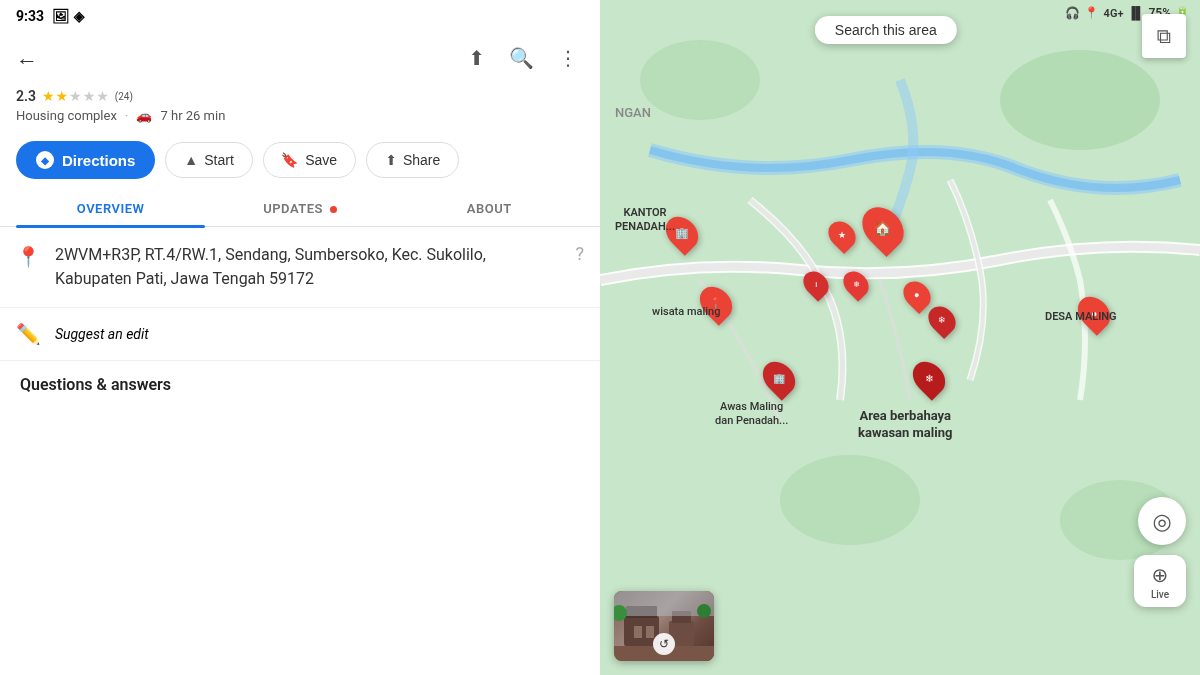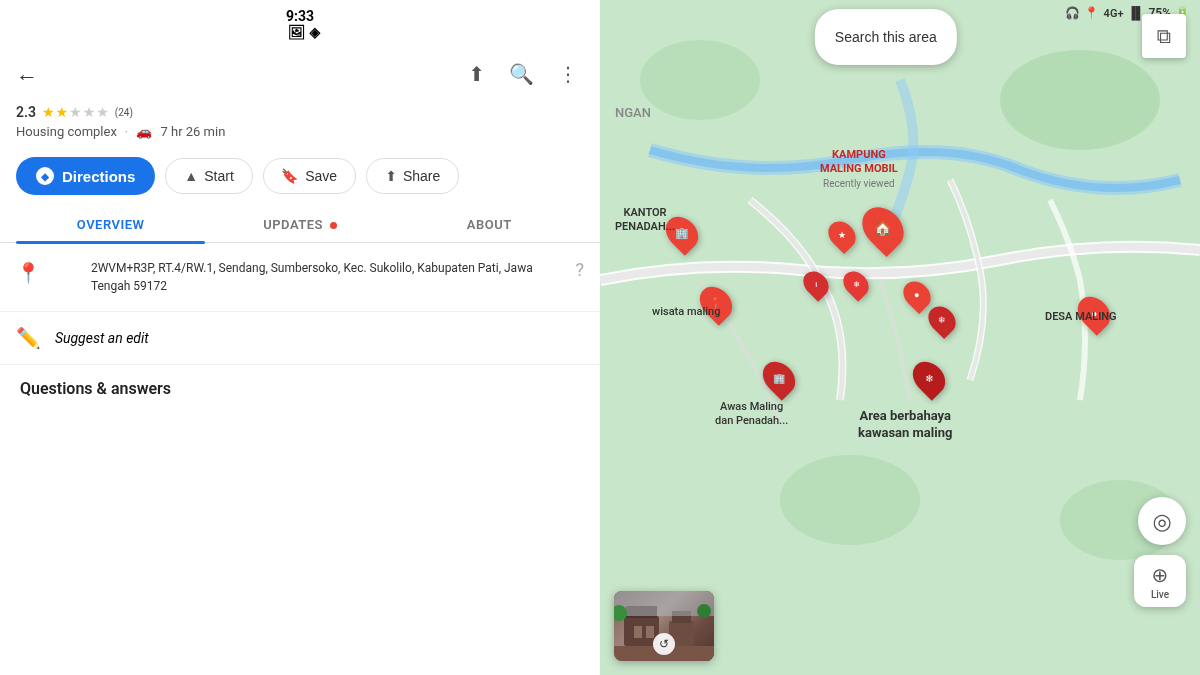--- a/index.html
+++ b/index.html
@@ -23,21 +23,20 @@
       overflow: hidden;
     }
 
     
     .status-bar {
       display: flex;
       align-items: center;
       padding: 8px 16px;
       font-size: 13px;
       font-weight: 600;
-      flex-direction: column;
     }
     .status-time {
       font-size: 14px;
       font-weight: 700;
     }
     .status-icons {
       margin-left: 8px;
       display: flex;
       gap: 4px;
       align-items: center;
@@ -217,24 +216,23 @@
       gap: 14px;
     }
     .info-icon {
       font-size: 20px;
       color: #1a73e8;
       flex-shrink: 0;
       margin-top: 2px;
     }
     .info-text {
       flex: 1;
-      font-size: 12px;
+      font-size: 16px;
       color: #333;
       line-height: 1.5;
-      margin-left: 36px;
     }
     .info-action {
       flex-shrink: 0;
       font-size: 18px;
       color: #aaa;
       cursor: pointer;
     }
 
     
     .suggest-row {
@@ -273,27 +271,27 @@
     .map-svg {
       position: absolute;
       top: 0; left: 0;
       width: 100%;
       height: 100%;
     }
 
     
     .search-area-btn {
       position: absolute;
-      top: 9px;
+      top: 16px;
       left: 50%;
       transform: translateX(-60%);
       background: #fff;
       border: none;
       border-radius: 24px;
-      padding: 20px 20px;
+      padding: 6px 20px;
       font-size: 14px;
       font-weight: 500;
       color: #333;
       box-shadow: 0 2px 8px rgba(0,0,0,0.25);
       cursor: pointer;
     }
 
     
     .layers-btn {
       position: absolute;
@@ -584,21 +582,20 @@
       <span class="pin-inner">🏢</span>
     </div>
   </div>
   <div style="position:absolute; top:206px; left:15px; font-size:11px; font-weight:600; color:#333; text-align:center; line-height:1.3;">KANTOR<br>PENADAH...</div>
 
   <div class="map-pin" style="top: 205px; left: 265px;">
     <div class="pin-body large" style="background:#ea4335;">
       <span class="pin-inner" style="font-size:14px;">🏠</span>
     </div>
   </div>
-  <div style="position:absolute; top:148px; left:220px; font-size:11px; font-weight:700; color:#c62828; text-align:center; line-height:1.3;">KAMPUNG<br>MALING MOBIL<br><span style="font-size:10px; color:#777; font-weight:400;">Recently viewed</span></div>
 
   <div class="map-pin" style="top: 220px; left: 230px;">
     <div class="pin-body" style="width:24px; height:30px;">
       <span class="pin-inner" style="font-size:9px;">★</span>
     </div>
   </div>
 
   <div class="map-pin" style="top: 285px; left: 102px;">
     <div class="pin-body">
       <span class="pin-inner">📍</span>

